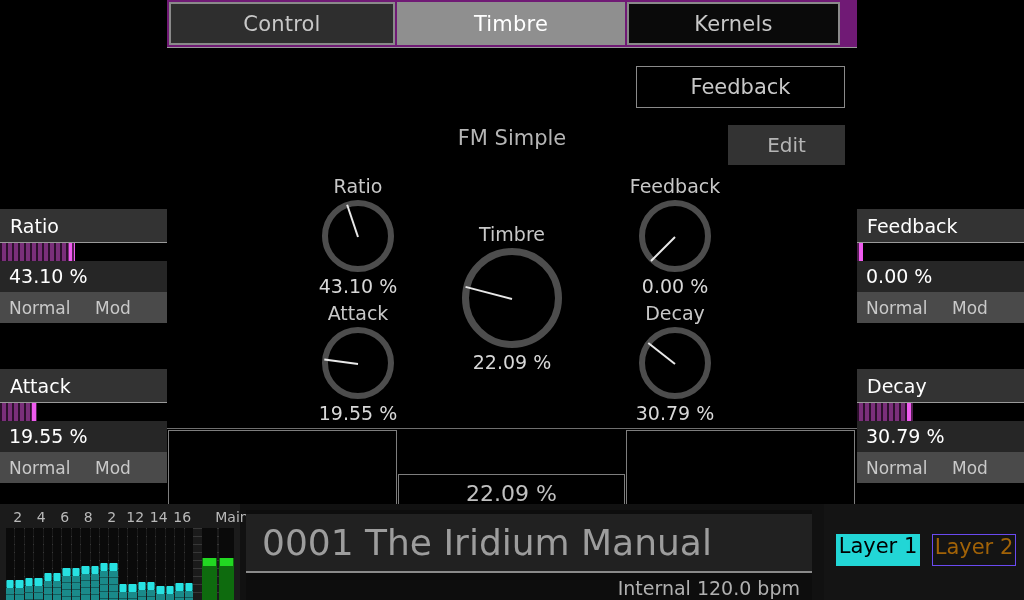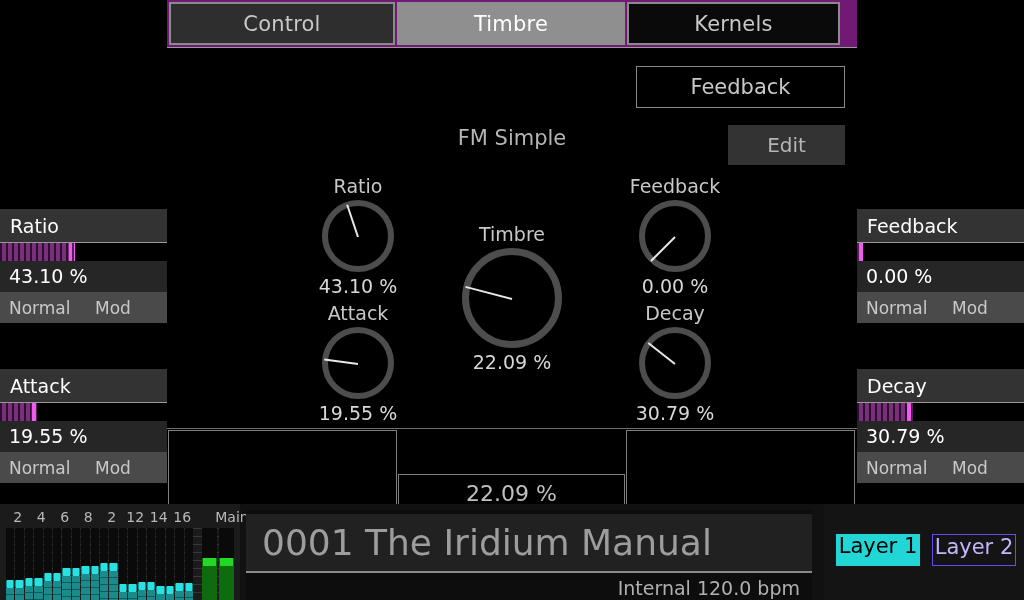--- a/index.html
+++ b/index.html
@@ -297,21 +297,21 @@
     display: flex; align-items: flex-start; justify-content: center;
     font-size: 21px;
     box-sizing: border-box;
   }
   .layer-btn.sel {
     background: #22d6d6;
     color: #000000;
   }
   .layer-btn.unsel {
     background: #141414;
-    color: #c4b5fd;
+    color: #a16207;
     border: 1px solid #6a4af0;
   }
   .divider-h {
     position: absolute;
     height: 1px;
     background: #6f6f6f;
   }
 </style>
 </head>
 <body>

